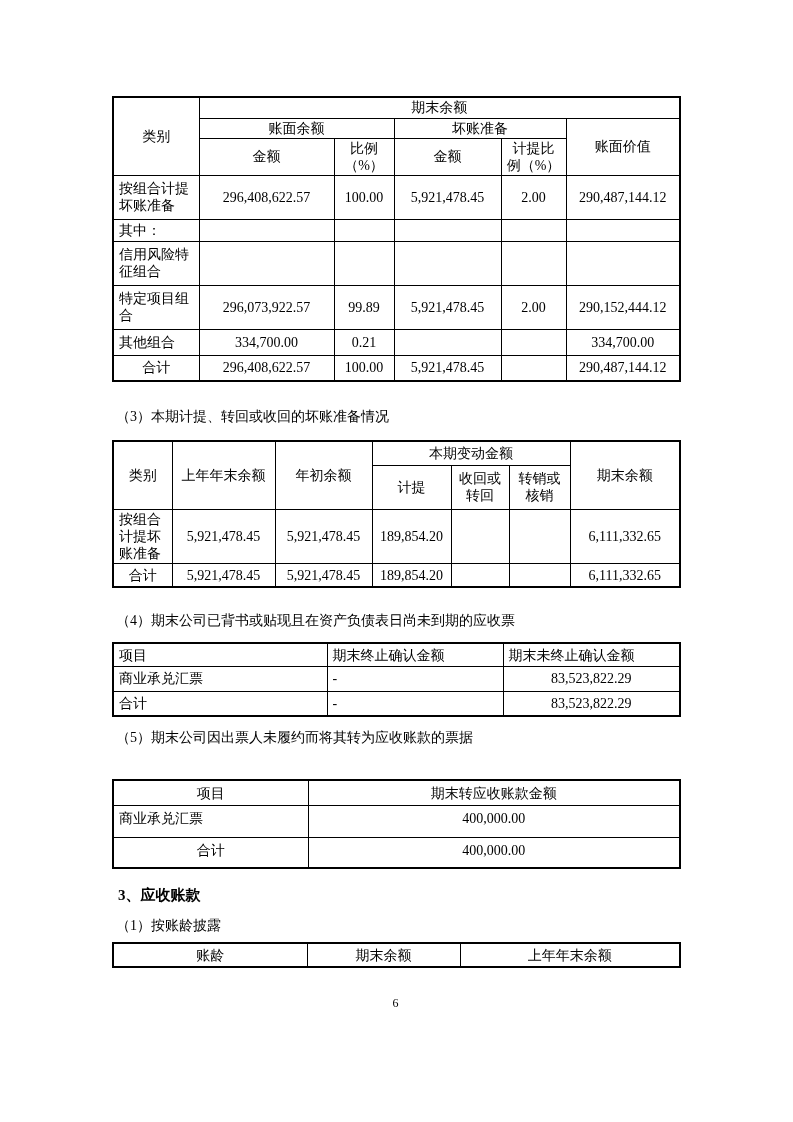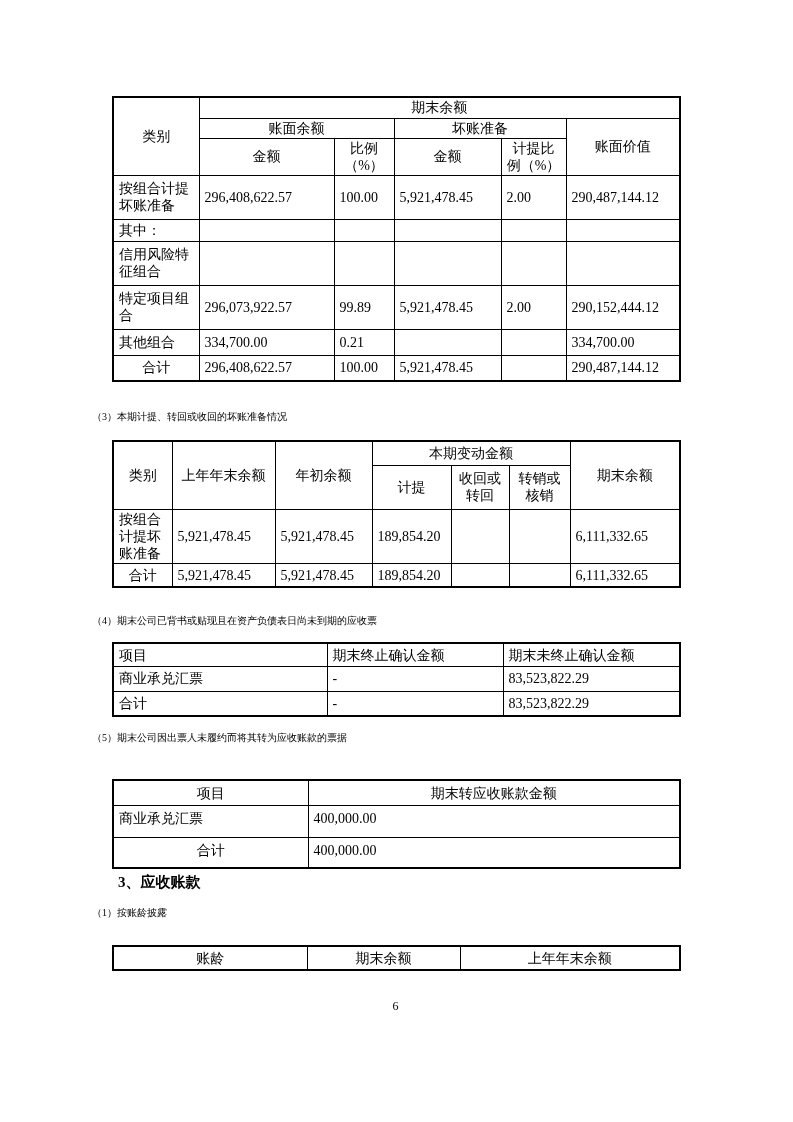--- a/index.html
+++ b/index.html
@@ -10,29 +10,29 @@
   }
   .tbl{
     border-collapse:collapse;table-layout:fixed;
     margin-left:112px;border:2px solid #000;
   }
   .tbl td{
     border:1px solid #000;padding:1px 5px;font-size:14px;line-height:1.22;
     vertical-align:middle;overflow:hidden;word-break:break-all;
   }
   .c{text-align:center}
-  .r{text-align:left}
+  .r{text-align:center}
   .l{text-align:left}
-  .heading{font-size:10px;line-height:18px;margin:0 0 0 92px;font-weight:normal;}
+  .heading{font-size:14px;line-height:18px;margin:0 0 0 116px;font-weight:normal;}
   .heading-bold{font-size:15px;line-height:20px;margin:0 0 0 118px;font-weight:bold;}
   .t4 td{vertical-align:top;padding-top:4px;}
   .pagenum{width:567px;margin-left:112px;text-align:center;font-size:12px;}
   .mt96{margin-top:96px}.mt26{margin-top:26px}.mt14{margin-top:14px}
   .mt24{margin-top:24px}.mt12{margin-top:12px}.mt32{margin-top:32px}
-  .mt4{margin-top:3px}.mt7{margin-top:23px}.mt28{margin-top:28px}
+  .mt4{margin-top:16px}.mt7{margin-top:7px}.mt28{margin-top:28px}
 </style>
 </head>
 <body>
 
 <div class="page">
 
   <table class="tbl mt96">
     <colgroup>
         <col style="width:86px">
         <col style="width:135px">

